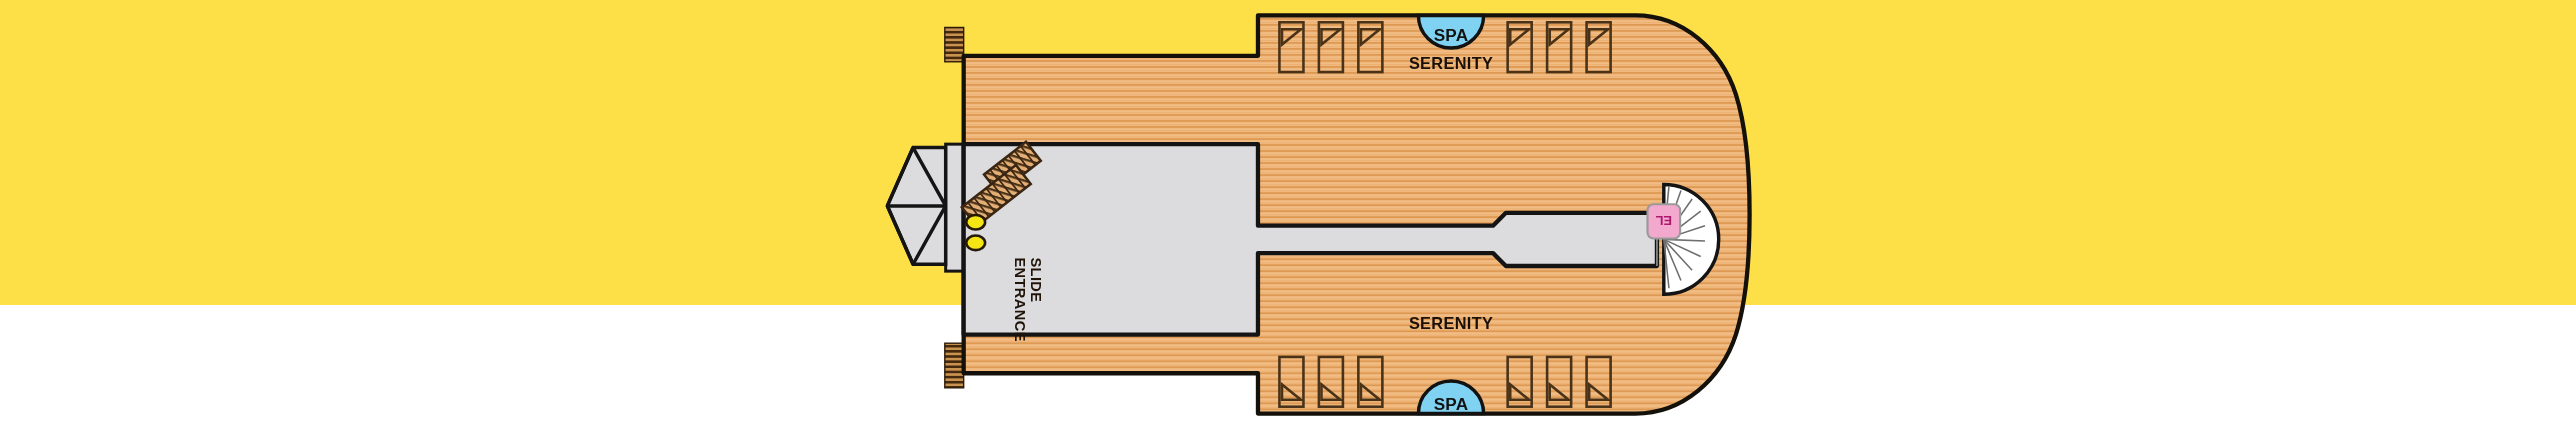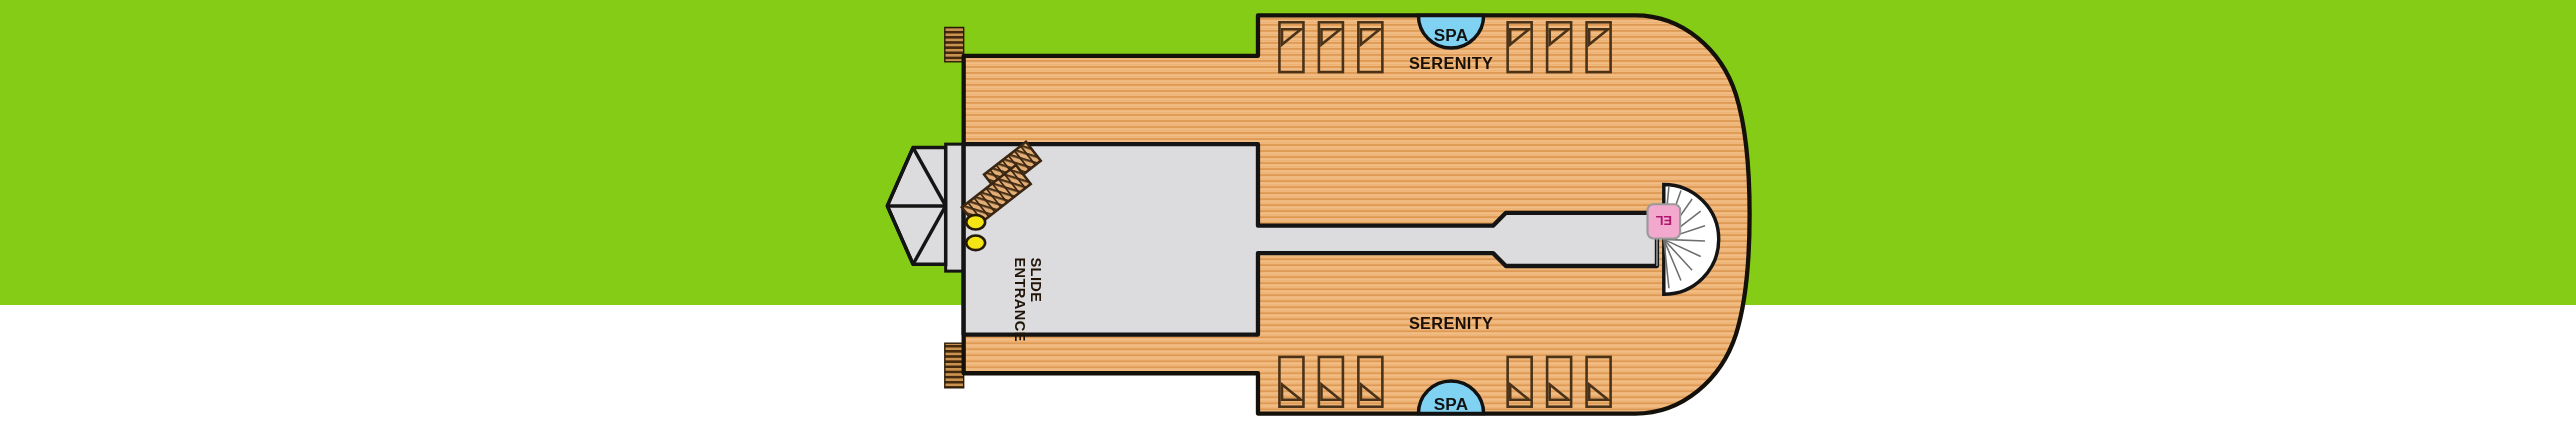--- a/index.html
+++ b/index.html
@@ -10,21 +10,21 @@
   body {
     width: 2576px;
     height: 429px;
     overflow: hidden;
     font-family: "Liberation Sans", sans-serif;
   }
   #deck-plan-root {
     position: relative;
     width: 2576px;
     height: 305px;
-    background: #84cc16;
+    background: #fde047;
   }
   #deck-svg {
     display: block;
     width: 2576px;
     height: 429px;
   }
   .deck-label {
     font-family: "Liberation Sans", sans-serif;
     font-weight: bold;
     fill: #1a1008;

